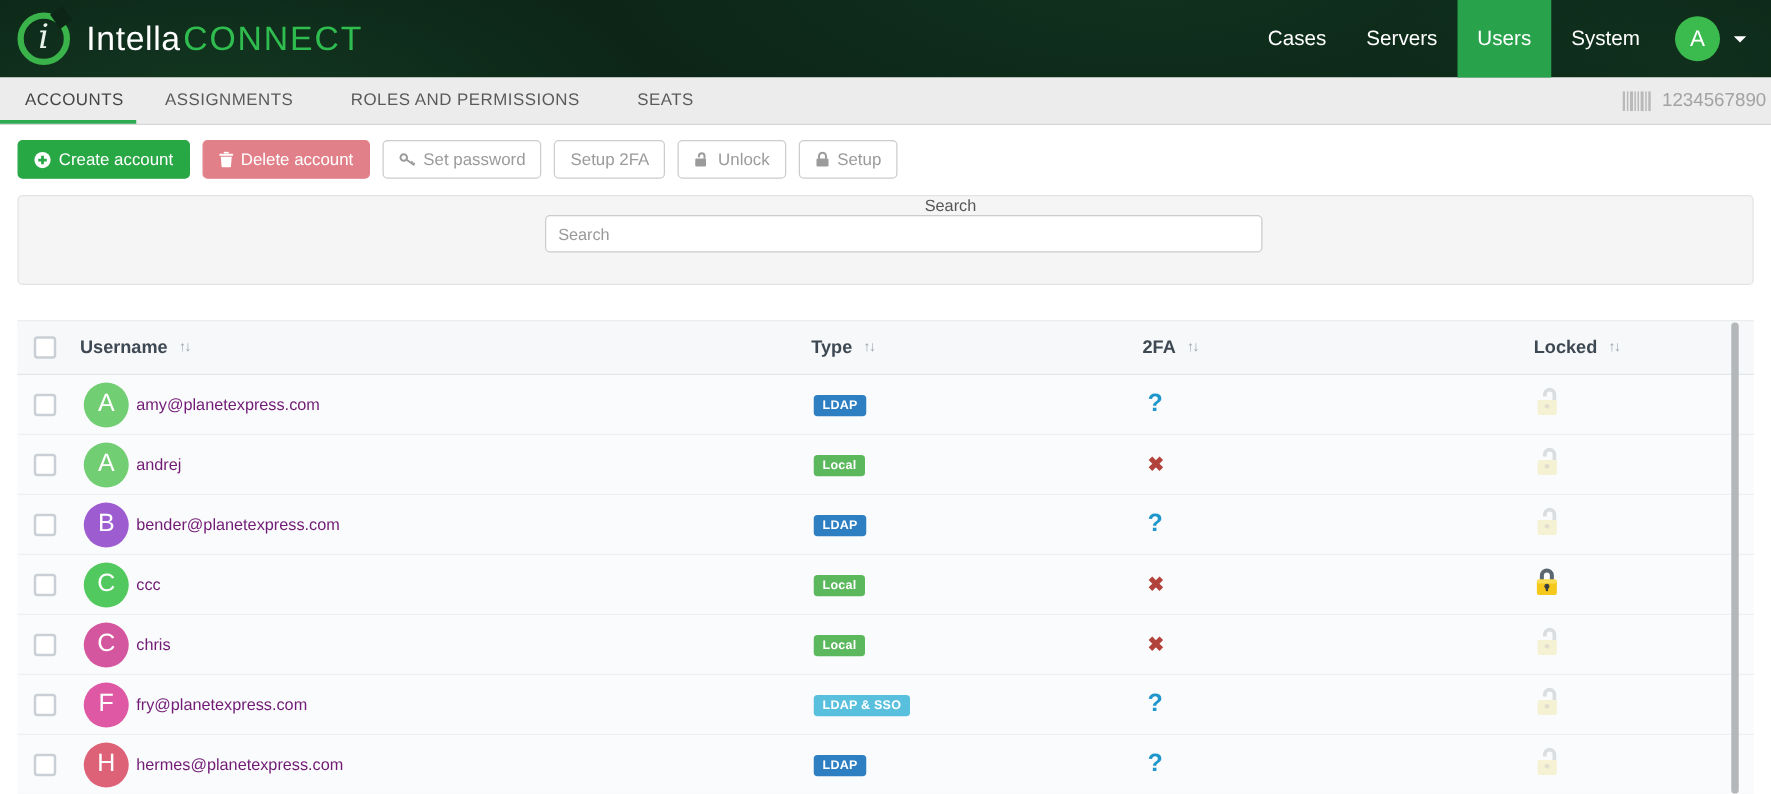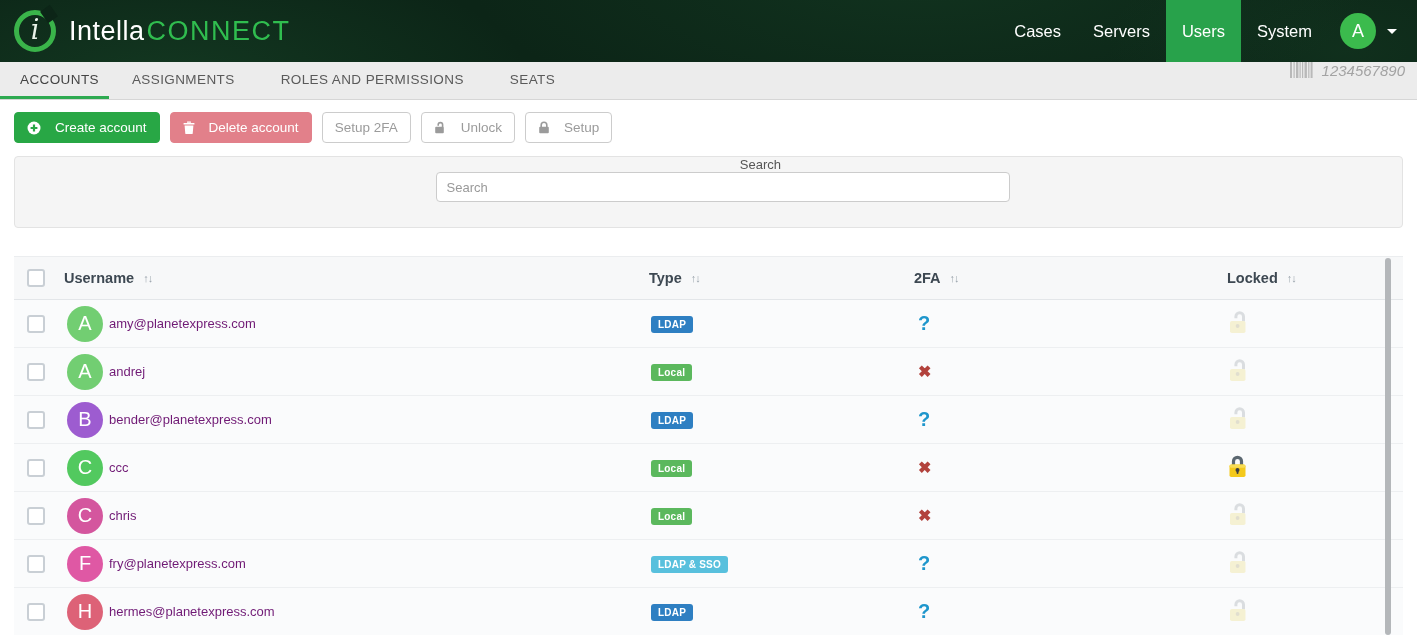--- a/index.html
+++ b/index.html
@@ -40,27 +40,27 @@
   .caret { width:0; height:0; border-left:5px solid transparent; border-right:5px solid transparent;
            border-top:5px solid #fff; margin-left:11px; }
 
   
   .tabbar { height:38px; background:#ececec; border-bottom:1px solid #d6d6d6;
             display:flex; align-items:stretch; }
   .tab { display:flex; align-items:center; padding:0 23px; font-size:13.5px; color:#5a5a5a;
          letter-spacing:.4px; cursor:pointer; border-bottom:3px solid transparent; }
   .tab.first { padding-left:20px; padding-right:10px; }
   .tab.active { border-bottom-color:#2eaa51; color:#444; }
-  .license { margin-left:auto; display:flex; align-items:flex-start; padding-right:12px;font-style:italic; }
+  .license { margin-left:auto; display:flex; align-items:center; padding-right:4px; }
   .license svg { margin-right:8px; }
   .license-num { color:#a3a3a3; font-size:15px; }
 
   
   .toolbar { display:flex; align-items:center; margin:12px 0 0 14px; gap:10px; }
-  .btn { height:31px; display:inline-flex; align-items:center; gap:14px; padding:0 12px;
+  .btn { height:31px; display:inline-flex; align-items:center; gap:6px; padding:0 12px;
          border-radius:4px; font-size:13.5px; border:1px solid transparent; cursor:pointer;
          background:#fff; font-family:"Liberation Sans", sans-serif; }
   .btn-create { background:#28a745; border-color:#28a745; color:#fff; }
   .btn-delete { background:#e2808a; border-color:#e2808a; color:#fff; }
   .btn-plain  { border-color:#cccccc; color:#9b9b9b; }
 
   
   .search-panel { margin:13px 14px 0 14px; height:72px; background:#f5f5f5;
                   border:1px solid #e3e3e3; border-radius:4px;
                   display:flex; align-items:center;flex-direction:column; }
@@ -149,20 +149,27 @@
     </button>
     <button class="btn btn-delete">
       <svg width="12" height="13" viewBox="0 0 12 13">
         <rect x="0.5" y="2" width="11" height="1.6" rx="0.5" fill="#fff"></rect>
         <rect x="4" y="0.4" width="4" height="1.4" rx="0.4" fill="#fff"></rect>
         <path d="M1.6 4.4 h8.8 l-0.7 8 a0.8 0.8 0 0 1 -0.8 0.6 h-5.8 a0.8 0.8 0 0 1 -0.8 -0.6 z" fill="#fff"></path>
       </svg>
       <span>Delete account</span>
     </button>
     <button class="btn btn-plain">
+      <svg width="14" height="13" viewBox="0 0 14 13">
+        <circle cx="4" cy="5" r="2.6" fill="none" stroke="#9b9b9b" stroke-width="1.6"></circle>
+        <path d="M6.3 6.8 L12.5 11.2 M10 9.5 l1-1.4 M11.6 10.6 l1-1.4" stroke="#9b9b9b" stroke-width="1.5" fill="none"></path>
+      </svg>
+      <span>Set password</span>
+    </button>
+    <button class="btn btn-plain">
       <span>Setup 2FA</span>
     </button>
     <button class="btn btn-plain">
       <svg width="13" height="13" viewBox="0 0 13 13">
         <path d="M8.6 6 V3.8 a2.2 2.2 0 0 0 -4.4 0 V4.8" fill="none" stroke="#9b9b9b" stroke-width="1.6"></path>
         <rect x="1.2" y="5.8" width="8.6" height="6.4" rx="1" fill="#9b9b9b"></rect>
       </svg>
       <span>Unlock</span>
     </button>
     <button class="btn btn-plain">

